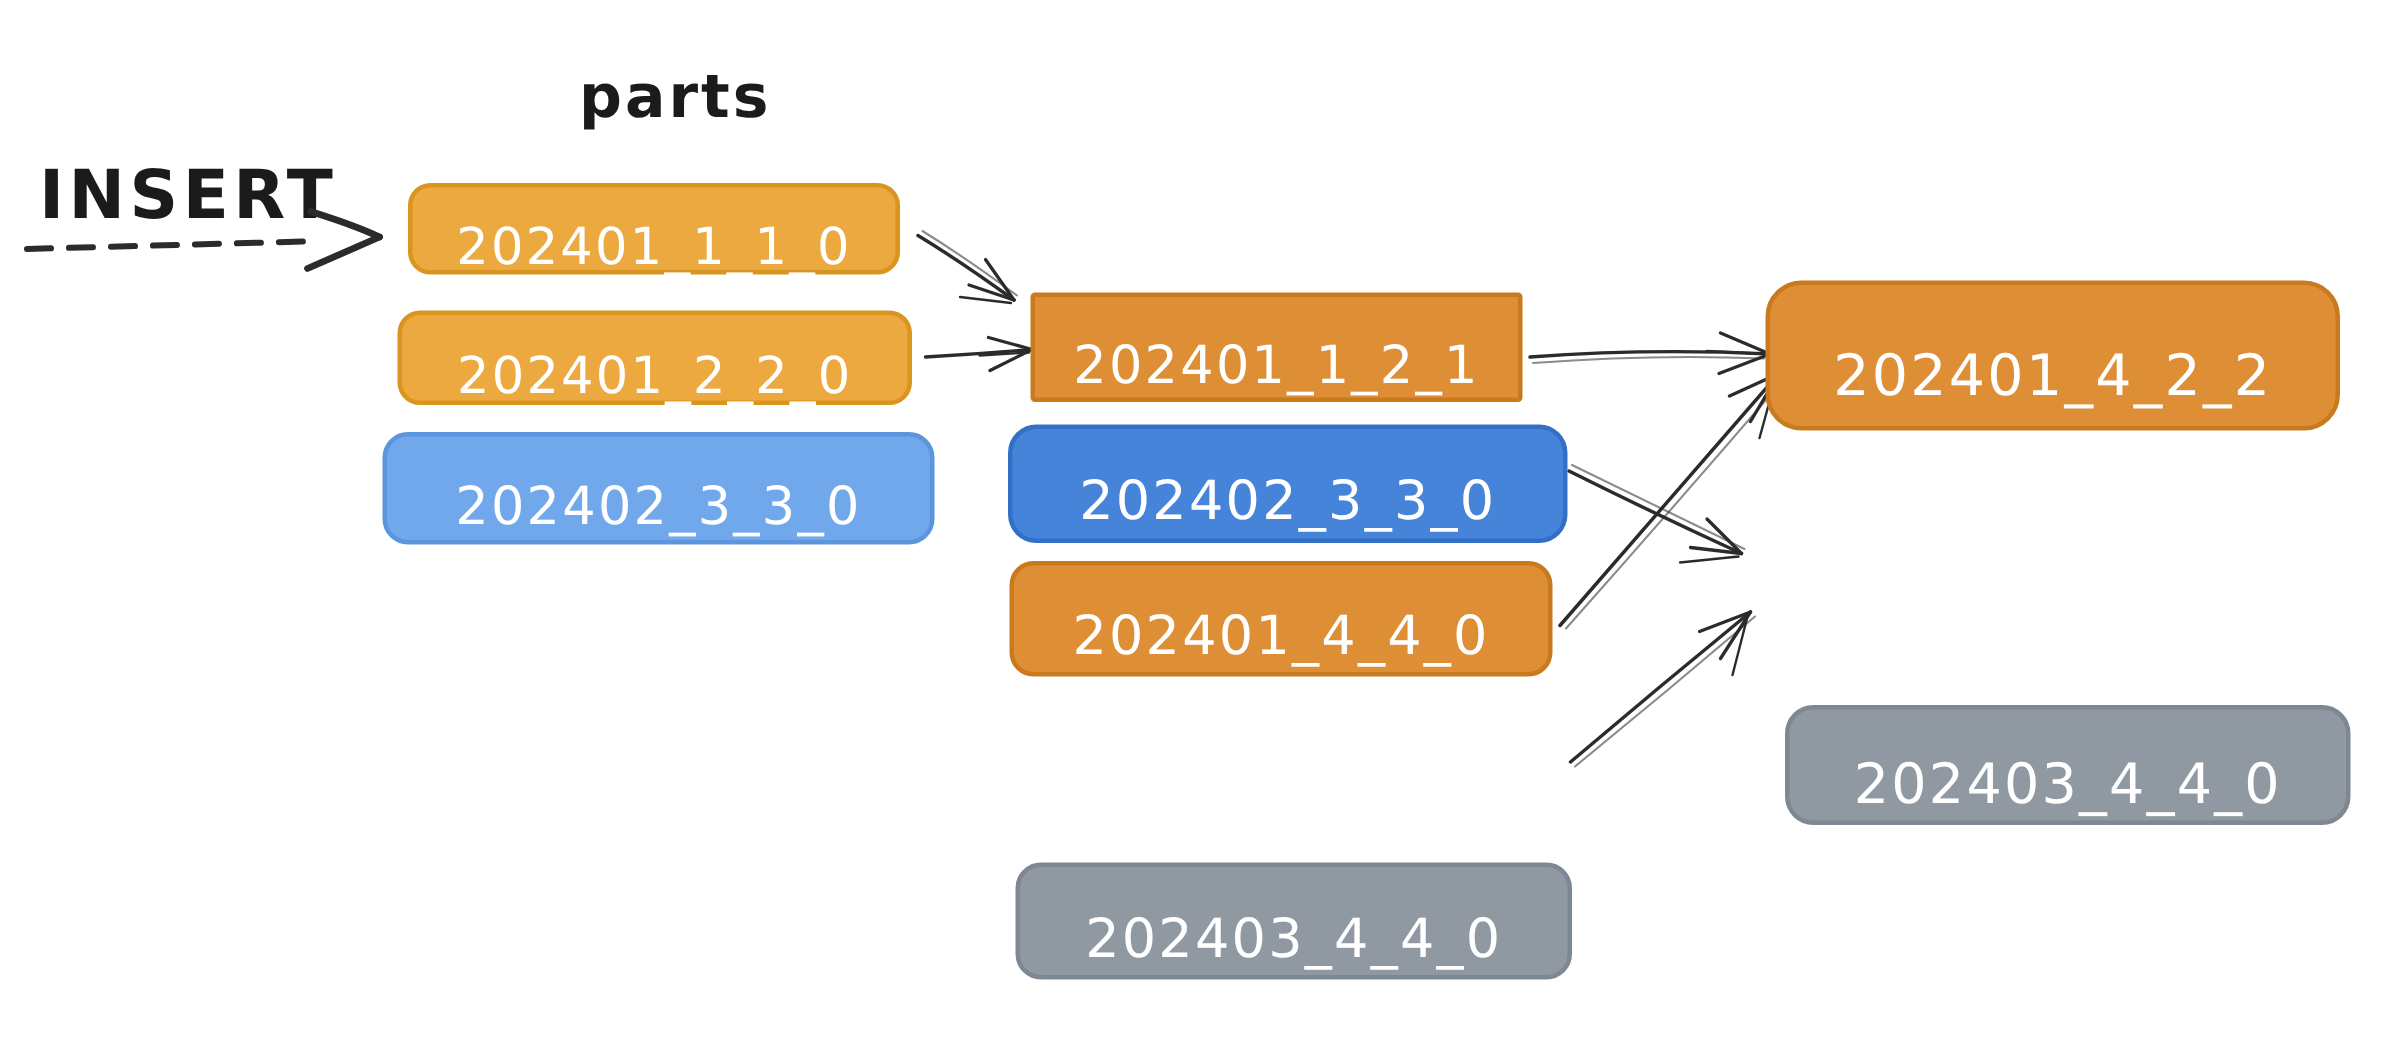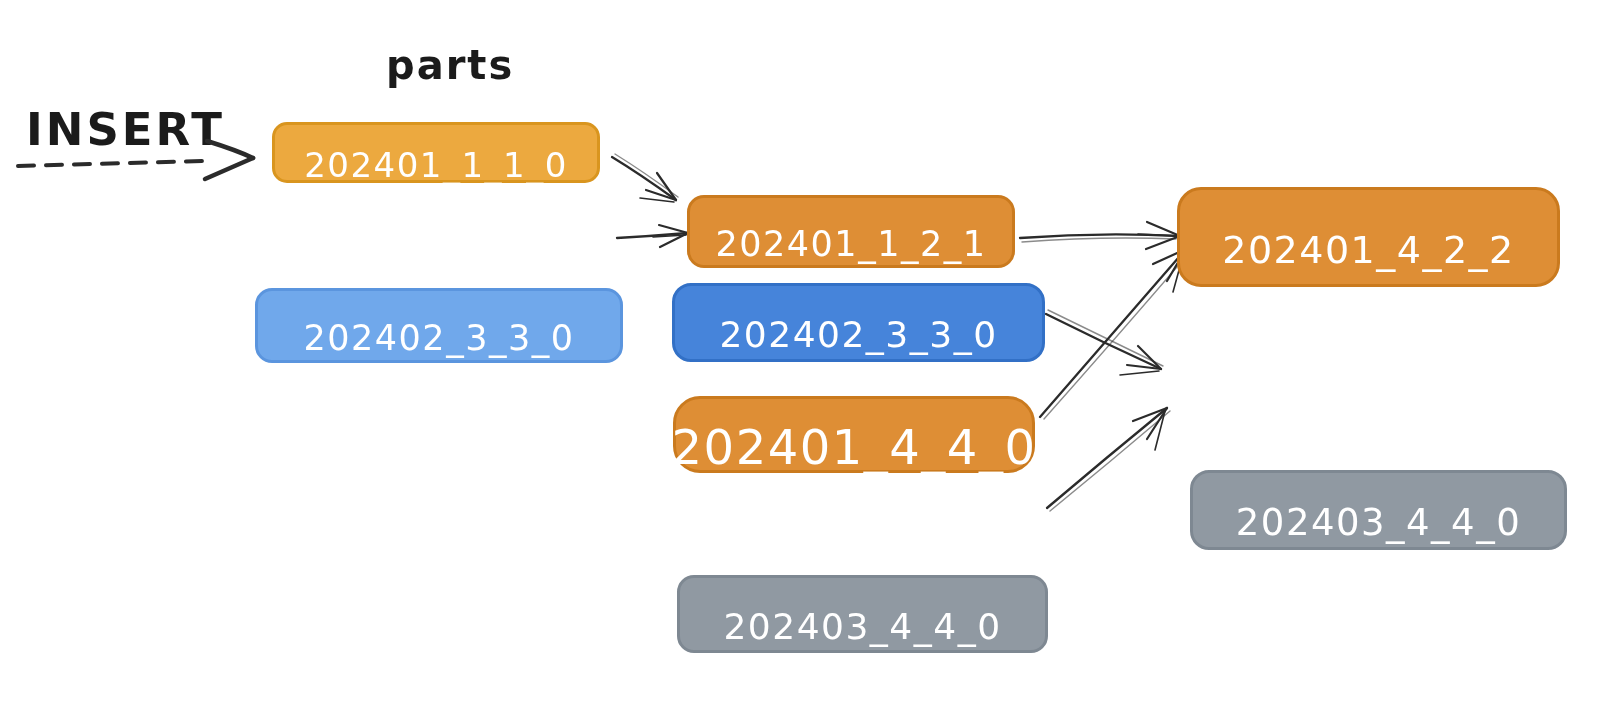--- a/index.html
+++ b/index.html
@@ -117,31 +117,34 @@
       <path class="arrow-path sketch-dup" d="M1050,511 Q1110,462 1170,411" stroke-width="1.4"></path>
       <path class="arrow-path" d="M1167,408 L1147,439" stroke-width="2.2"></path>
       <path class="arrow-path" d="M1167,408 L1133,421" stroke-width="2.2"></path>
       <path class="arrow-path" d="M1165,411 L1155,450" stroke-width="1.6"></path>
     </g>
   </svg>
 
   <div class="part-box v-orange-light" style="left:272px; top:122px; width:328px; height:61px; border-radius:15px; font-size:34px;">
     <span class="part-label">202401_1_1_0</span>
   </div>
+  <div class="part-box v-orange-light" style="left:265px; top:207px; width:343px; height:63px; border-radius:15px; font-size:34px;">
+    <span class="part-label">202401_2_2_0</span>
+  </div>
   <div class="part-box v-blue-light" style="left:255px; top:288px; width:368px; height:75px; border-radius:17px; font-size:35px;">
     <span class="part-label">202402_3_3_0</span>
   </div>
 
-  <div class="part-box v-orange" style="left:687px; top:195px; width:328px; height:73px; border-radius:17px; font-size:35px;">
+  <div class="part-box v-orange" style="left:687px; top:195px; width:328px; height:73px; border-radius:3px; font-size:35px;">
     <span class="part-label">202401_1_2_1</span>
   </div>
   <div class="part-box v-blue" style="left:672px; top:283px; width:373px; height:79px; border-radius:19px; font-size:36px;">
     <span class="part-label">202402_3_3_0</span>
   </div>
-  <div class="part-box v-orange" style="left:673px; top:396px; width:362px; height:77px; border-radius:27px; font-size:48px;">
+  <div class="part-box v-orange" style="left:673px; top:374px; width:362px; height:77px; border-radius:16px; font-size:36px;">
     <span class="part-label">202401_4_4_0</span>
   </div>
   <div class="part-box v-gray" style="left:677px; top:575px; width:371px; height:78px; border-radius:17px; font-size:36px;">
     <span class="part-label">202403_4_4_0</span>
   </div>
 
   <div class="part-box v-orange" style="left:1177px; top:187px; width:383px; height:100px; border-radius:24px; font-size:38px;">
     <span class="part-label">202401_4_2_2</span>
   </div>
   <div class="part-box v-gray" style="left:1190px; top:470px; width:377px; height:80px; border-radius:19px; font-size:37px;">

